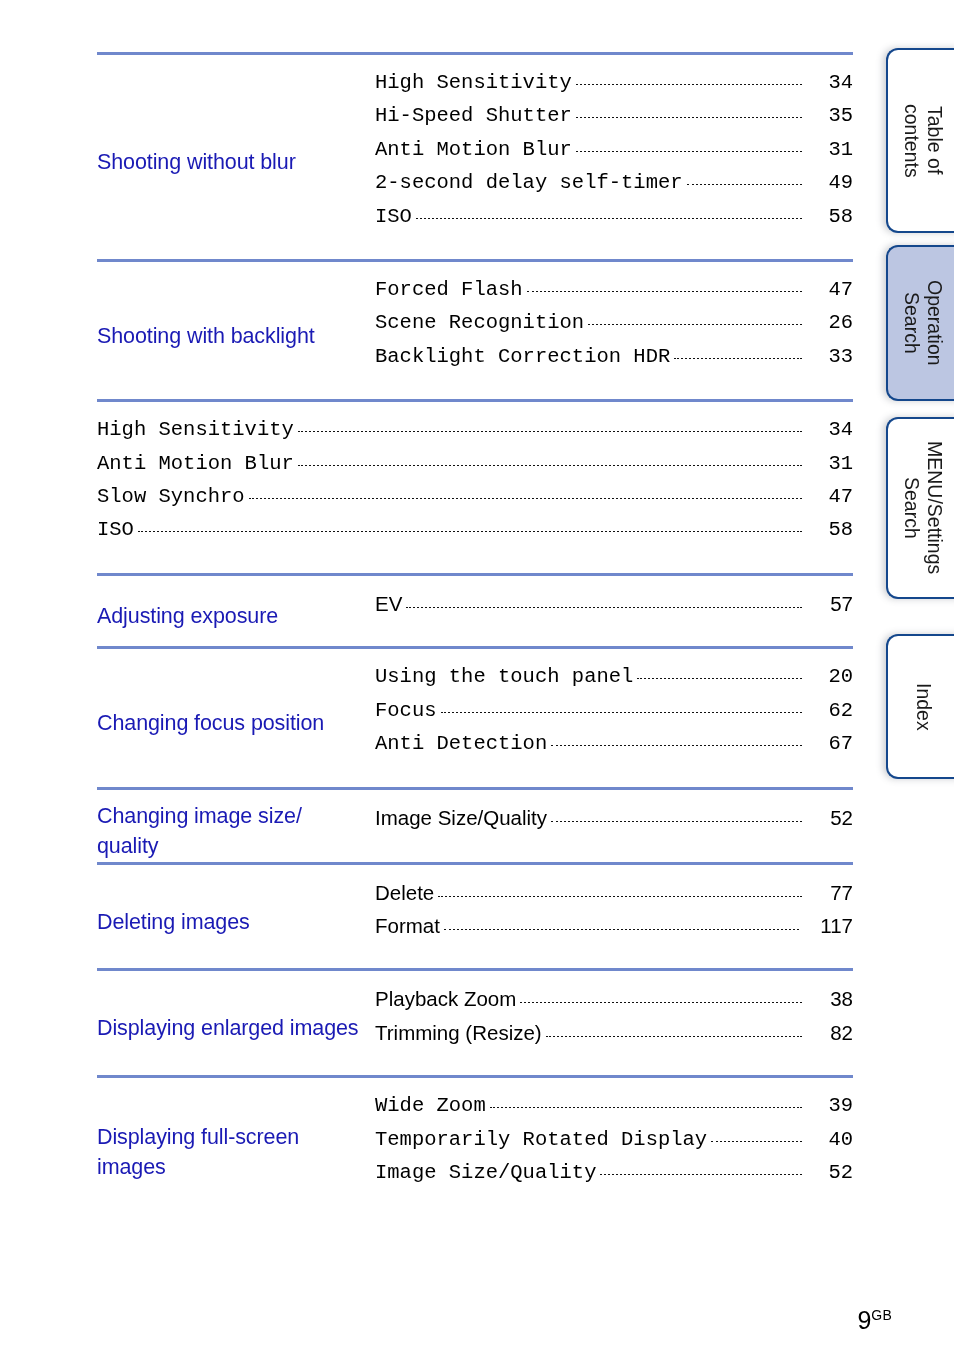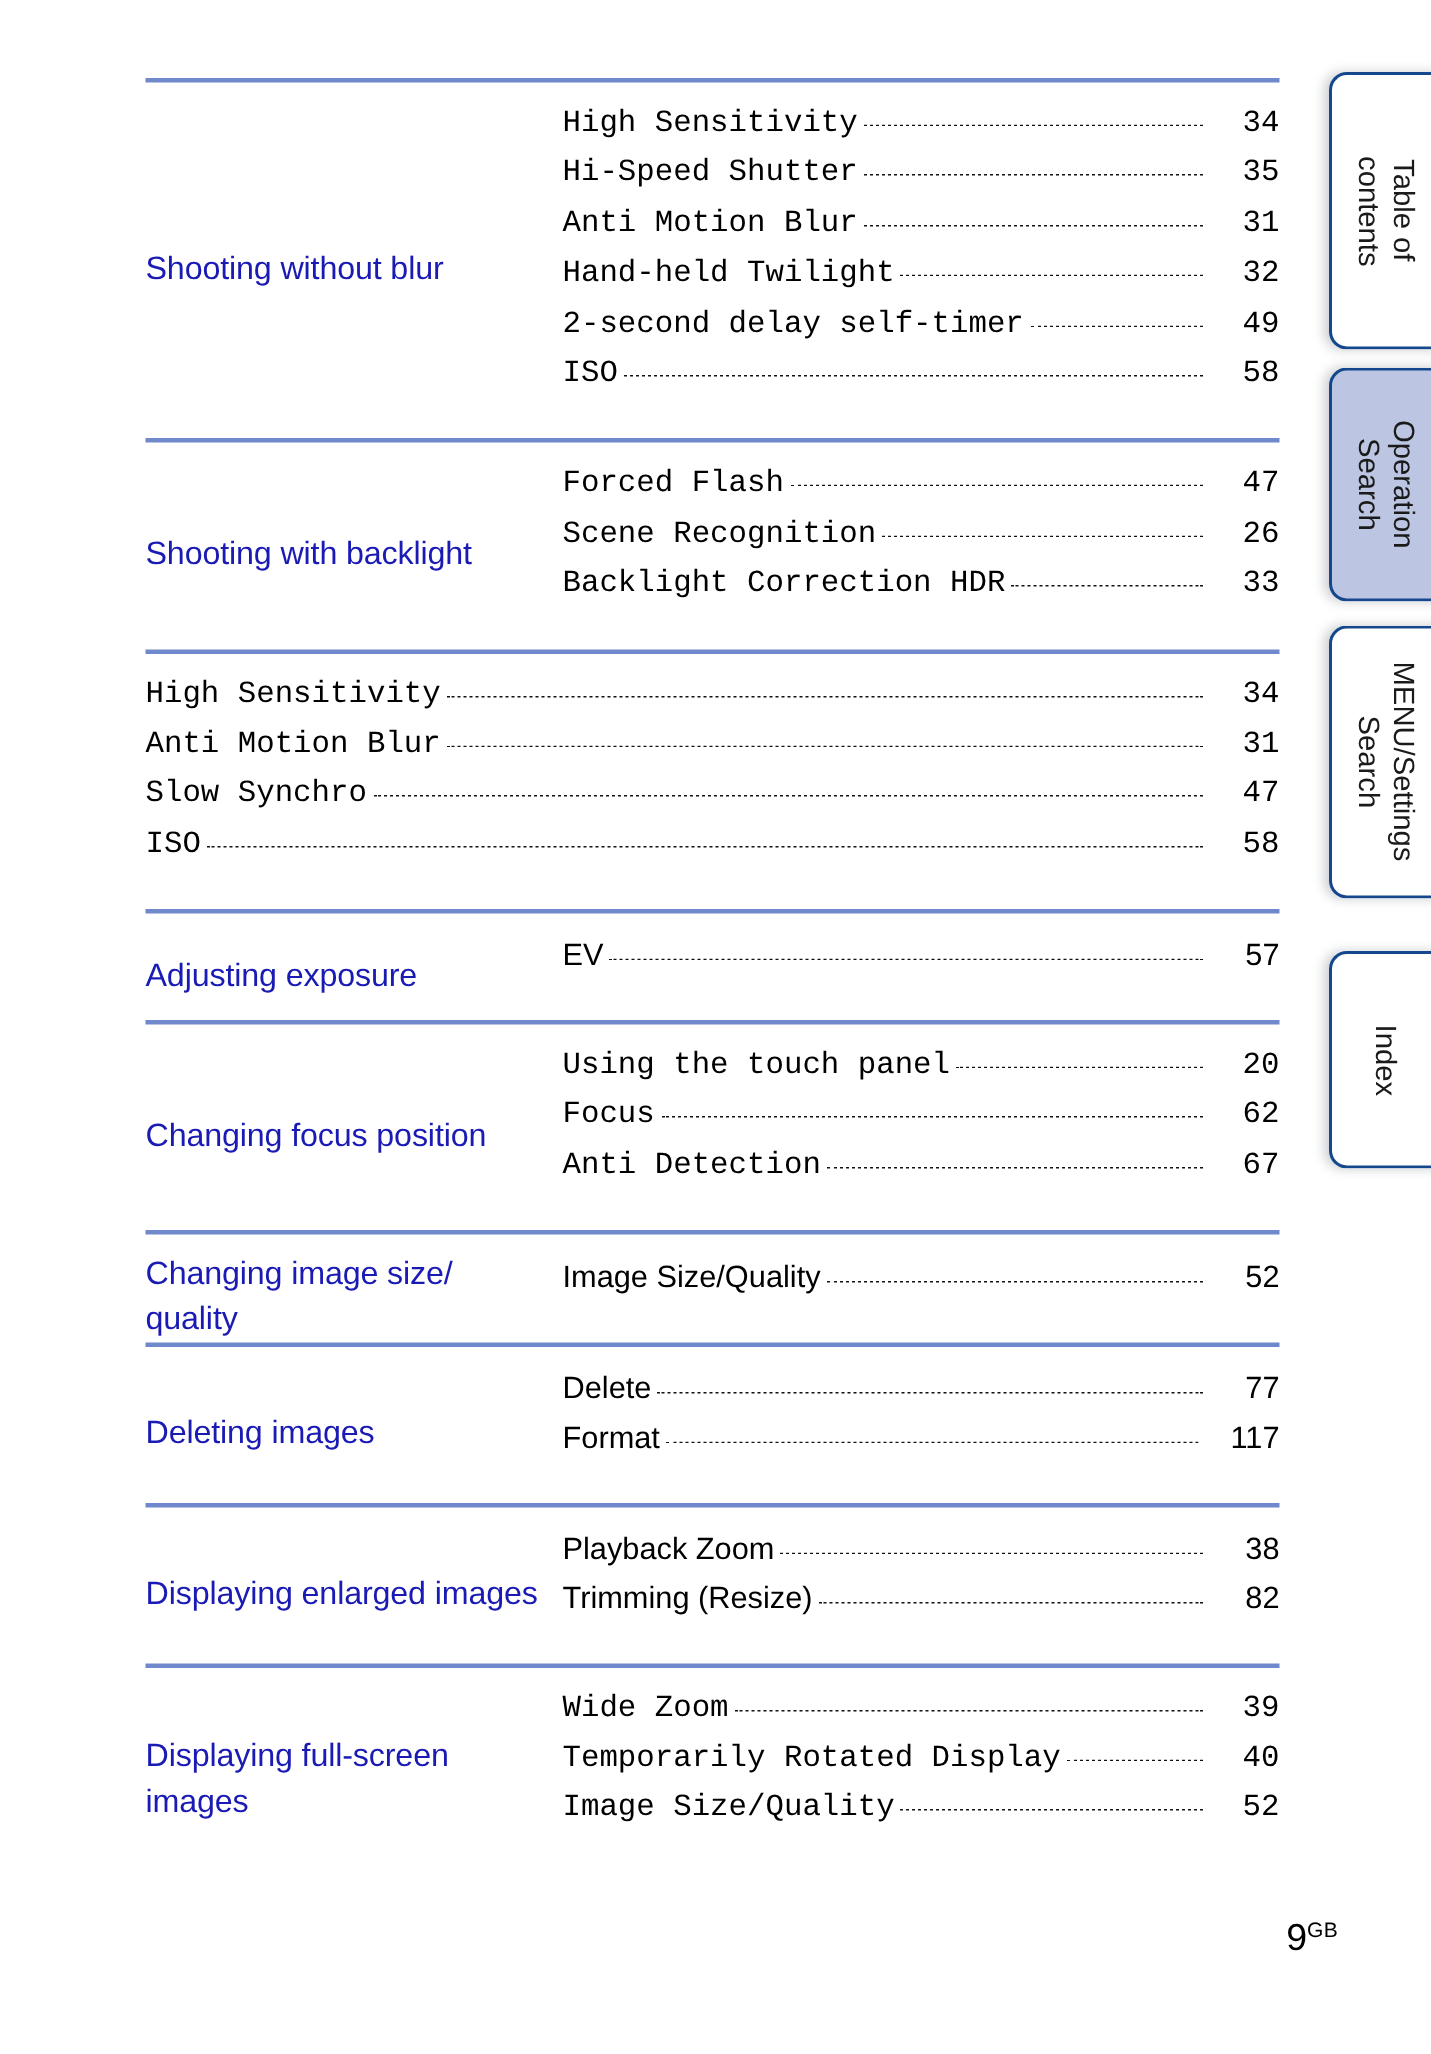--- a/index.html
+++ b/index.html
@@ -140,21 +140,21 @@
 
   #tab-0 { top: 48px;  height: 185px; }
   #tab-1 { top: 245px; height: 156px; }
   #tab-2 { top: 417px; height: 182px; }
   #tab-3 { top: 634px; height: 145px; }
 
   
   #footer {
     position: absolute;
     right: 62px;
-    bottom: 64px;
+    bottom: 36px;
     font-size: 25px;
     color: #000000;
     line-height: 1;
   }
   #footer .sup {
     font-size: 14px;
     vertical-align: super;
     letter-spacing: 0.2px;
   }
 </style>
@@ -176,25 +176,20 @@
             <span class="entry-label">Hi-Speed Shutter</span>
             <span class="entry-leader"></span>
             <span class="entry-page">35</span>
           </div>
           <div class="entry">
             <span class="entry-label">Anti Motion Blur</span>
             <span class="entry-leader"></span>
             <span class="entry-page">31</span>
           </div>
           <div class="entry">
-            <span class="entry-label">Hand-held Twilight</span>
-            <span class="entry-leader"></span>
-            <span class="entry-page">32</span>
-          </div>
-          <div class="entry">
             <span class="entry-label">2-second delay self-timer</span>
             <span class="entry-leader"></span>
             <span class="entry-page">49</span>
           </div>
           <div class="entry">
             <span class="entry-label">ISO</span>
             <span class="entry-leader"></span>
             <span class="entry-page">58</span>
           </div>
         </div>

